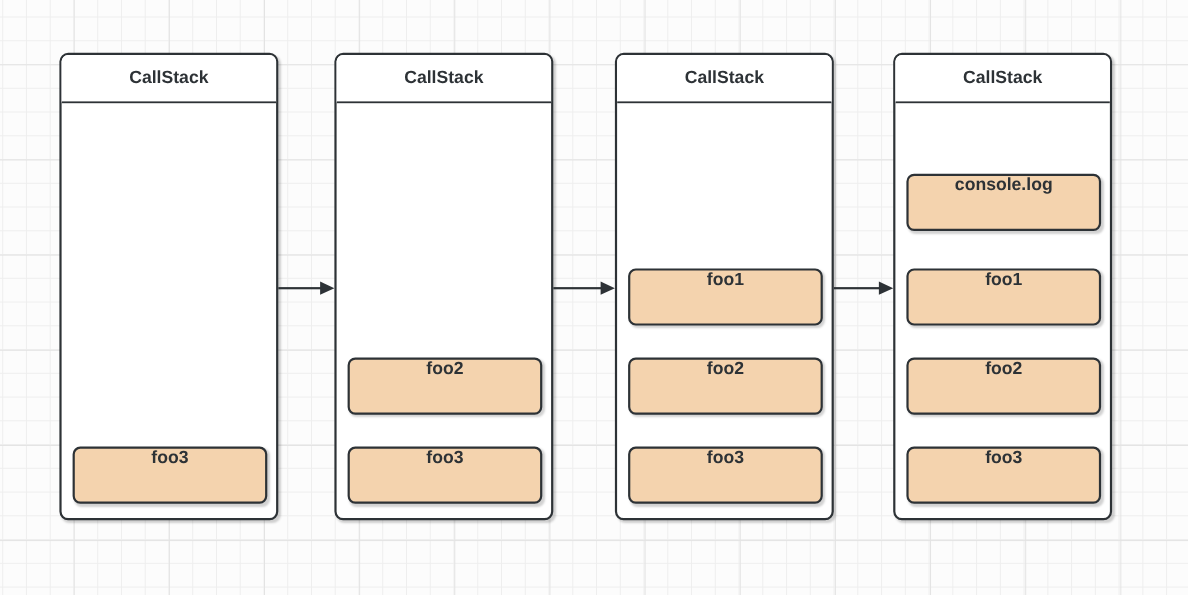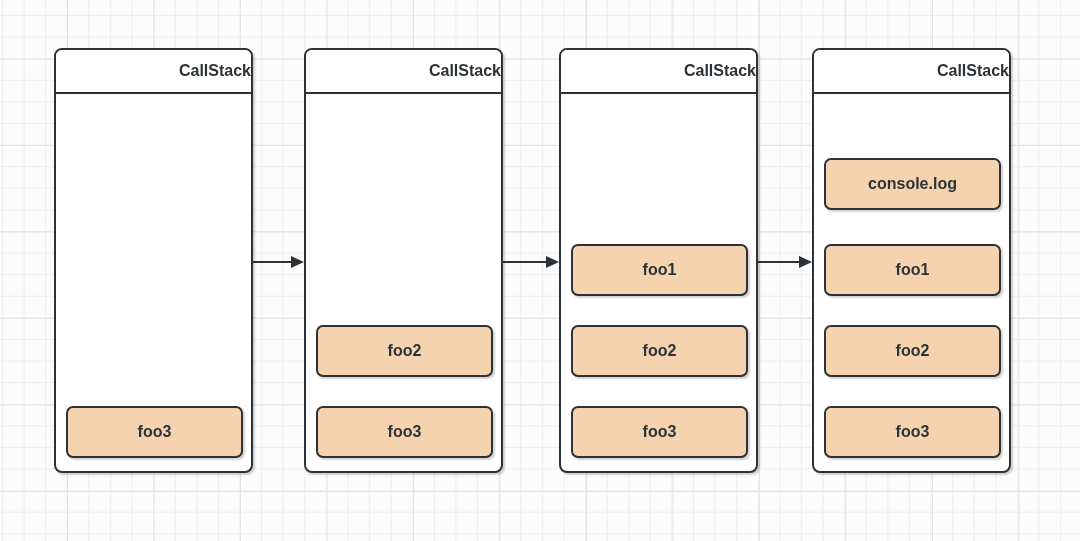--- a/index.html
+++ b/index.html
@@ -28,21 +28,21 @@
     height: 425px;
     box-sizing: border-box;
     background: var(--box-fill, #ffffff);
     border: 2px solid var(--stroke, #2d3236);
     border-radius: 8px;
     box-shadow: 2px 2px 2px rgba(0,0,0,0.18);
   }
   .stack-header {
     height: 42px;
     line-height: 42px;
-    text-align: right;
+    text-align: center;
     font-weight: bold;
     font-size: 16px;
     color: var(--text, #2d3236);
     border-bottom: 2px solid var(--stroke, #2d3236);
     border-radius: 6px 6px 0 0;
     background: var(--box-fill, #ffffff);
   }
   .stack-frames {
     position: absolute;
     left: 0; right: 0; top: 44px; bottom: 0;
@@ -51,21 +51,21 @@
     position: absolute;
     left: 10px;
     width: 177px;
     height: 52px;
     box-sizing: border-box;
     background: var(--frame-fill, #f4d3ae);
     border: 2px solid var(--stroke, #2d3236);
     border-radius: 7px;
     box-shadow: 2px 2px 2px rgba(0,0,0,0.18);
     display: flex;
-    align-items: center;
+    align-items: flex-start;
     justify-content: center;
     font-weight: bold;
     font-size: 16px;
     color: var(--text, #2d3236);
   }
   .arrow {
     position: absolute;
     top: 256px;
     height: 12px;
   }

